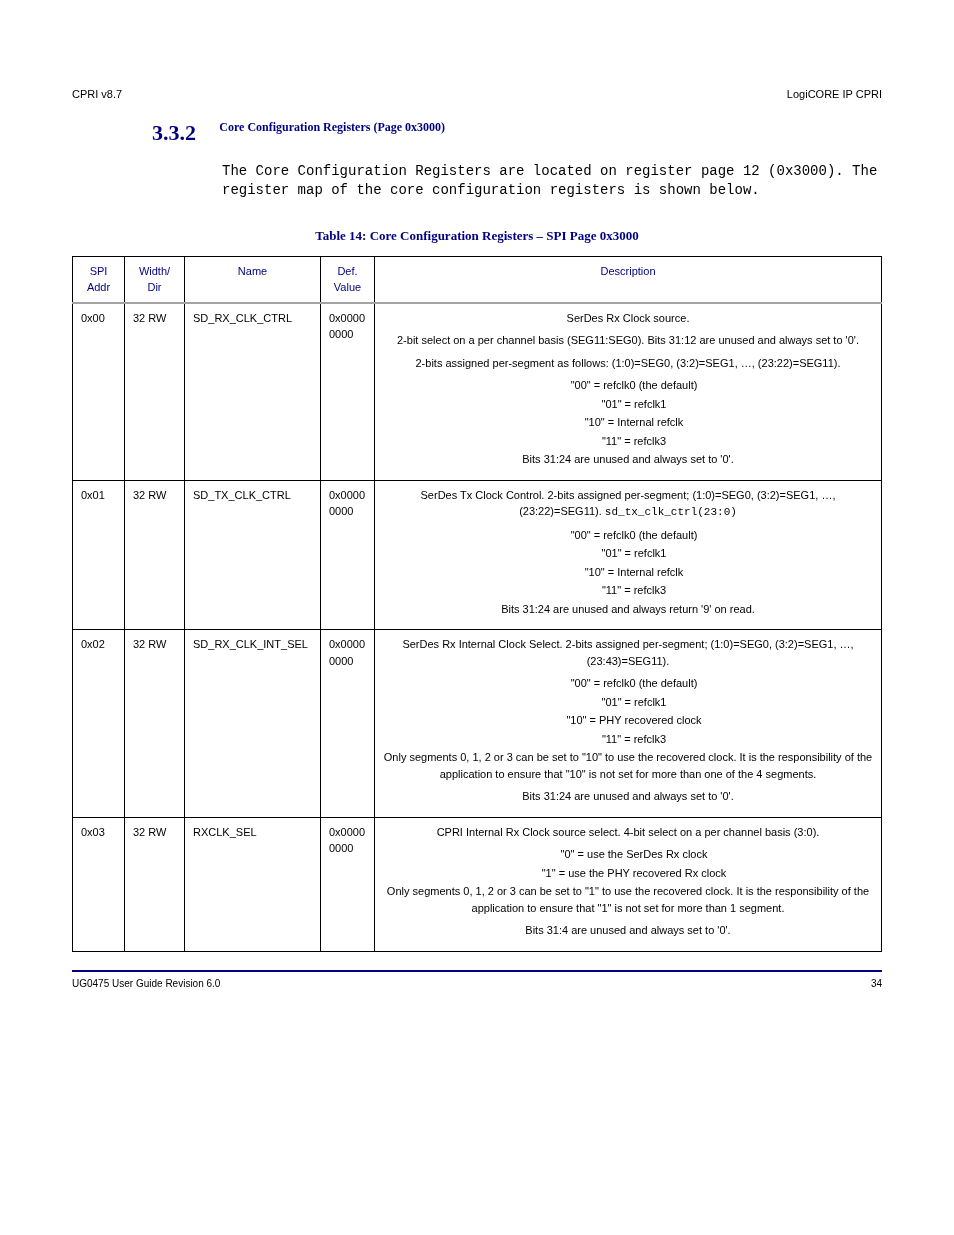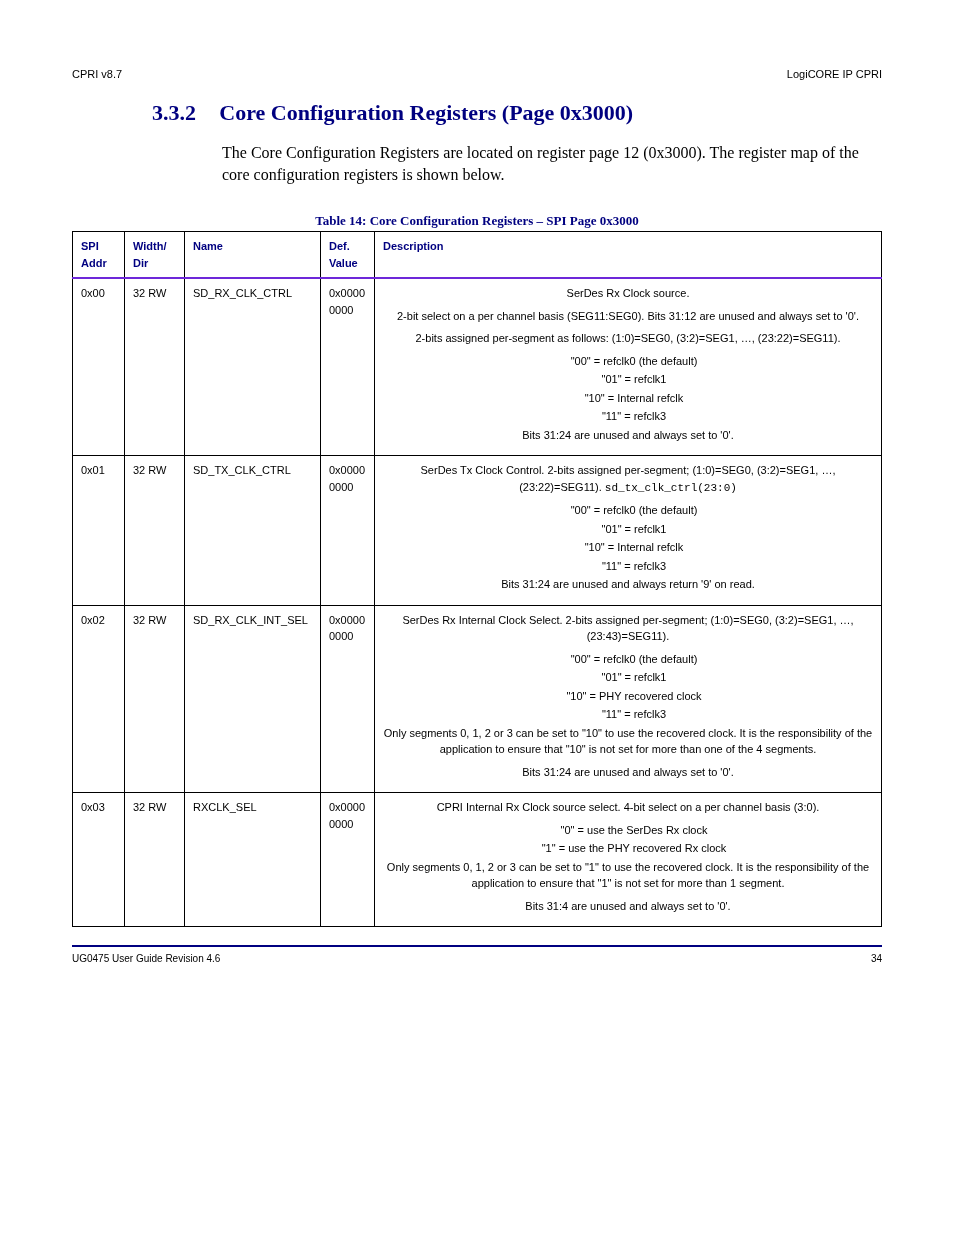--- a/index.html
+++ b/index.html
@@ -5,21 +5,21 @@
   body {
     margin: 0;
     padding: 0;
     background: #ffffff;
     font-family: Arial, Helvetica, sans-serif;
     font-size: 12px;
     color: #000;
     width: 954px;
   }
   .page {
-    padding: 68px 72px 24px 72px;
+    padding: 88px 72px 24px 72px;
   }
   .header-line {
     font-size: 11px;
     color: #000;
     display: flex;
     justify-content: space-between;
     margin-bottom: 20px;
   }
   .section-title-block { margin-left: 80px; margin-bottom: 16px; }
   .section-num {
@@ -27,36 +27,36 @@
     font-family: Georgia, 'Times New Roman', serif;
     font-size: 22px;
     font-weight: bold;
     display: inline-block;
     min-width: 64px;
     vertical-align: top;
   }
   .section-title {
     color: #000080;
     font-family: Georgia, 'Times New Roman', serif;
-    font-size: 22px;
+    font-size: 12px;
     font-weight: bold;
   }
   .intro {
-    font-family: Liberation Serif, serif;
-    font-size: 16px;
+    font-family: Liberation Mono, monospace;
+    font-size: 14px;
     margin: 8px 0 28px 150px;
     line-height: 1.35;
   }
   .table-title {
     color: #000080;
     font-family: Georgia, 'Times New Roman', serif;
     font-size: 13px;
     font-weight: bold;
     text-align: center;
-    margin: 0 0 2px 0;
+    margin: 0 0 12px 0;
   }
   table.reg {
     border-collapse: collapse;
     width: 100%;
     table-layout: fixed;
     border: 1.5px solid #000;
   }
   table.reg col.c0 { width: 52px; }
   table.reg col.c1 { width: 60px; }
   table.reg col.c2 { width: 136px; }
@@ -64,23 +64,23 @@
   table.reg col.c4 { }
   table.reg th, table.reg td {
     border: 1px solid #000;
     padding: 6px 8px;
     vertical-align: top;
     font-size: 11px;
     line-height: 1.5;
   }
   table.reg thead th {
     color: #000080;
-    font-weight: bold;
-    text-align: left;
-    border-bottom: 2px solid #6d28d9;
+    font-weight: normal;
+    text-align: center;
+    border-bottom: 2px solid #a3a3a3;
   }
   .desc p { margin: 0 0 6px 0; text-align: center; }
   .desc .li { margin: 0 0 2px 12px; }
   .mono { font-family: "Courier New", monospace; }
   .footer-rule {
     border: none;
     border-top: 2px solid #000080;
     margin: 18px 0 6px 0;
   }
   .footer-line {
@@ -182,17 +182,17 @@
             <p class="li">"1" = use the PHY recovered Rx clock</p>
             <p>Only segments 0, 1, 2 or 3 can be set to "1" to use the recovered clock. It is the responsibility of the application to ensure that "1" is not set for more than 1 segment.</p>
             <p>Bits 31:4 are unused and always set to '0'.</p>
           </td>
         </tr>
       </tbody>
   </table>
 
   <hr class="footer-rule">
   <div class="footer-line">
-    <span>UG0475 User Guide Revision 4.6</span>
+    <span>UG0475 User Guide Revision 6.0</span>
     <span>34</span>
   </div>
 
 </div>
 
 </body></html>

